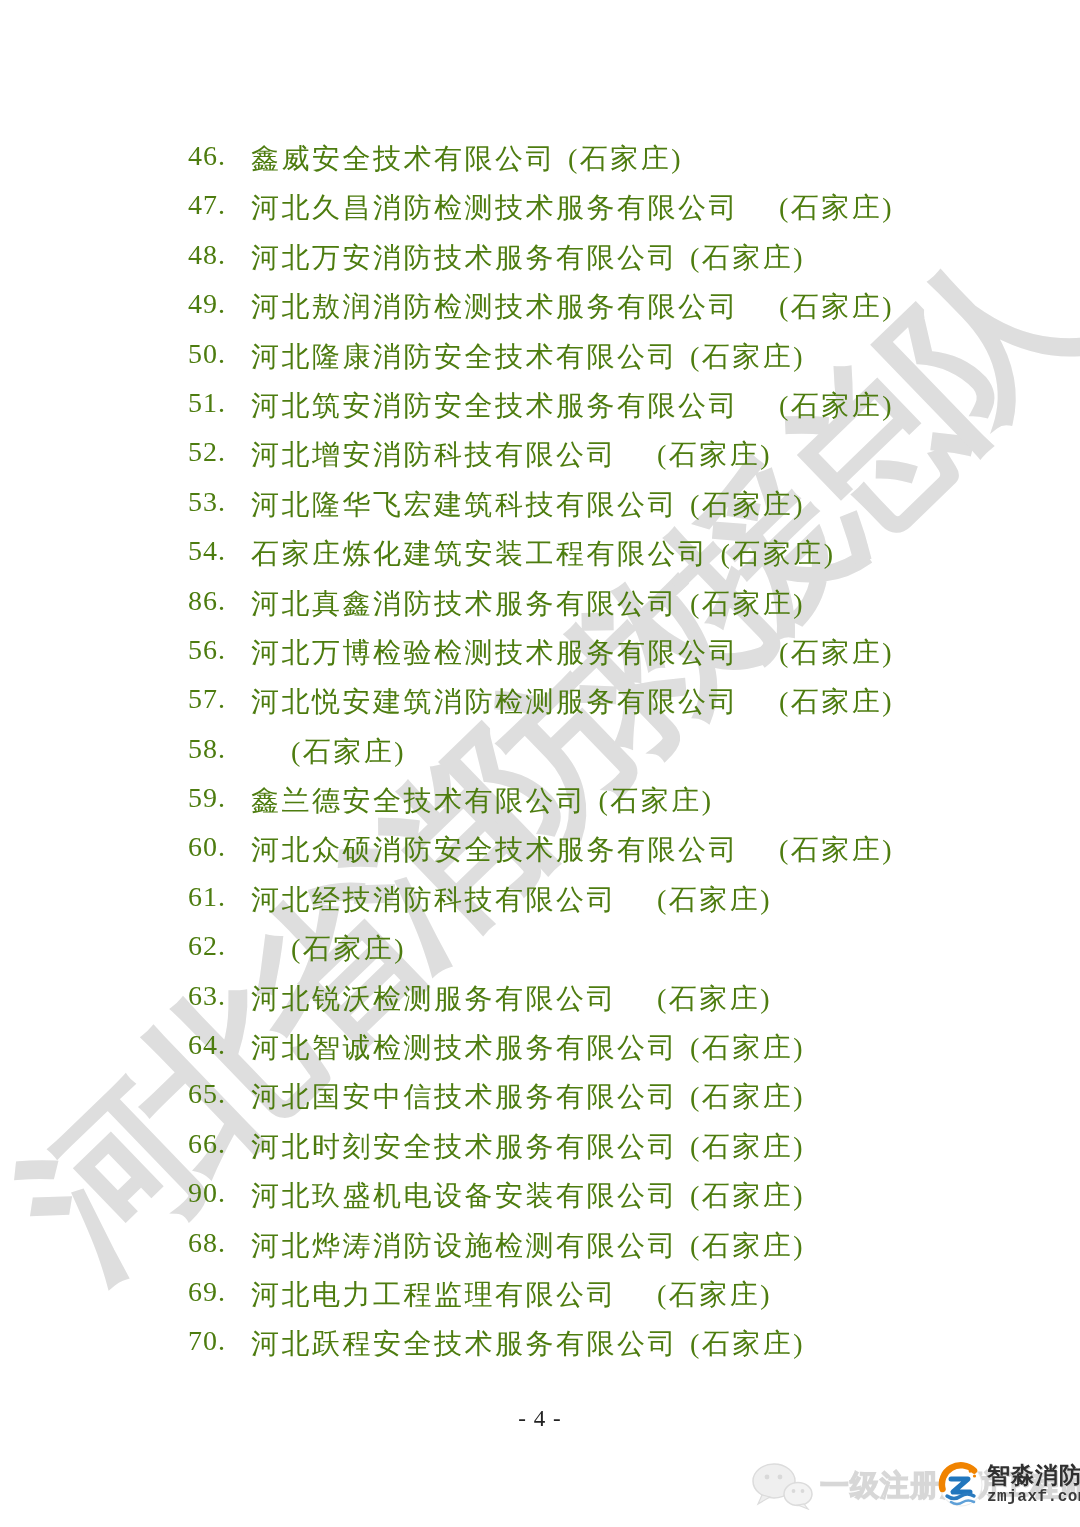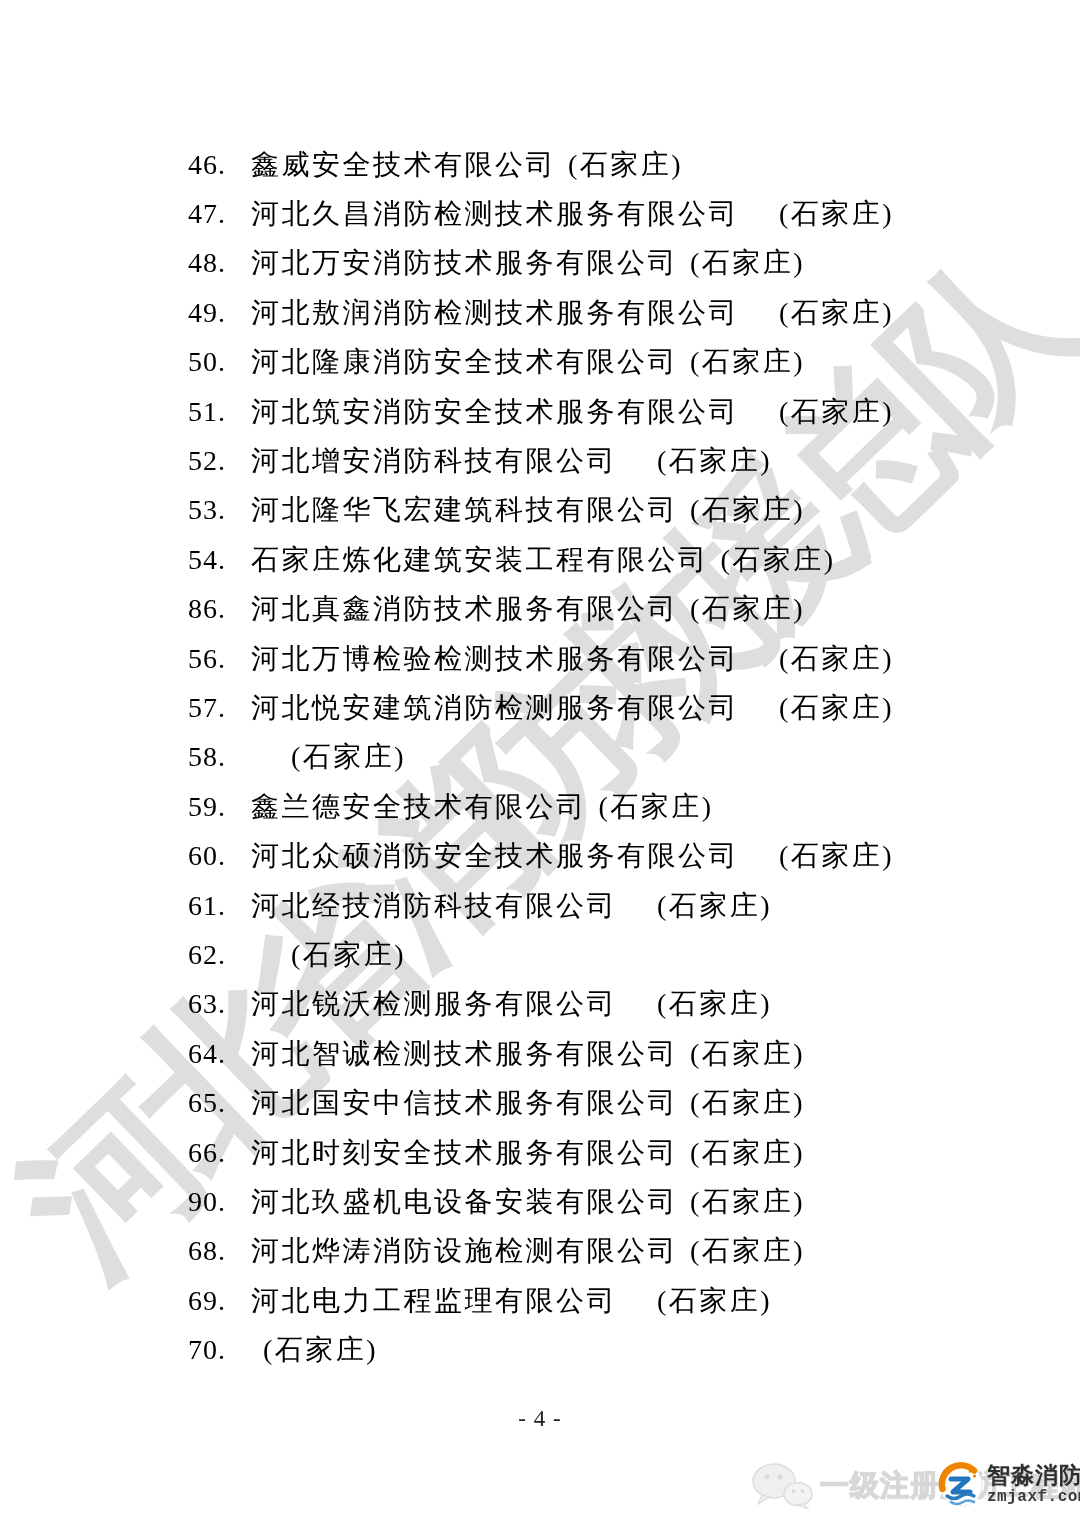--- a/index.html
+++ b/index.html
@@ -13,22 +13,22 @@
     transform:translate(-50%,-50%) rotate(-44deg);
     font-family:"Liberation Sans","DejaVu Sans",sans-serif;
     font-weight:700;font-size:170px;letter-spacing:-20px;
     color:#dedede;white-space:nowrap;z-index:0;user-select:none;
   }
   
   .list{
     position:absolute;left:188px;top:140px;margin:0;padding:0;list-style:none;z-index:1;
   }
   .row{
-    height:49.4px;display:flex;align-items:center;white-space:nowrap;
-    font-size:28px;color:#000000;
+    height:49.4px;display:flex;white-space:nowrap;
+    font-size:28px;color:#4d7c0f;
   }
   .no{display:inline-block;width:63px;letter-spacing:1px;}
   .name{letter-spacing:2.5px;}
   .city{margin-left:12px;letter-spacing:2.5px;}
   .city.wide{margin-left:40px;}
   
   .pagenum{
     position:absolute;left:0;top:1406px;width:100%;text-align:center;
     font-size:23px;color:#222;letter-spacing:1px;z-index:1;
   }
@@ -174,20 +174,21 @@
       <span class="name">河北烨涛消防设施检测有限公司</span>
       <span class="city">(石家庄)</span>
     </li>
     <li class="row">
       <span class="no">69.</span>
       <span class="name">河北电力工程监理有限公司</span>
       <span class="city wide">(石家庄)</span>
     </li>
     <li class="row">
       <span class="no">70.</span>
+      <span class="name">河北跃程安全技术服务有限公司</span>
       <span class="city">(石家庄)</span>
     </li>
   </ol>
 
 <div class="pagenum">- 4 -</div>
 
 <div class="footer-brand">
 
   <svg class="wechat-icon" width="66" height="48" viewBox="0 0 66 48" aria-hidden="true">
     <ellipse cx="24" cy="19" rx="21" ry="17" fill="#efefef" stroke="#dcdcdc" stroke-width="1.5"></ellipse>

